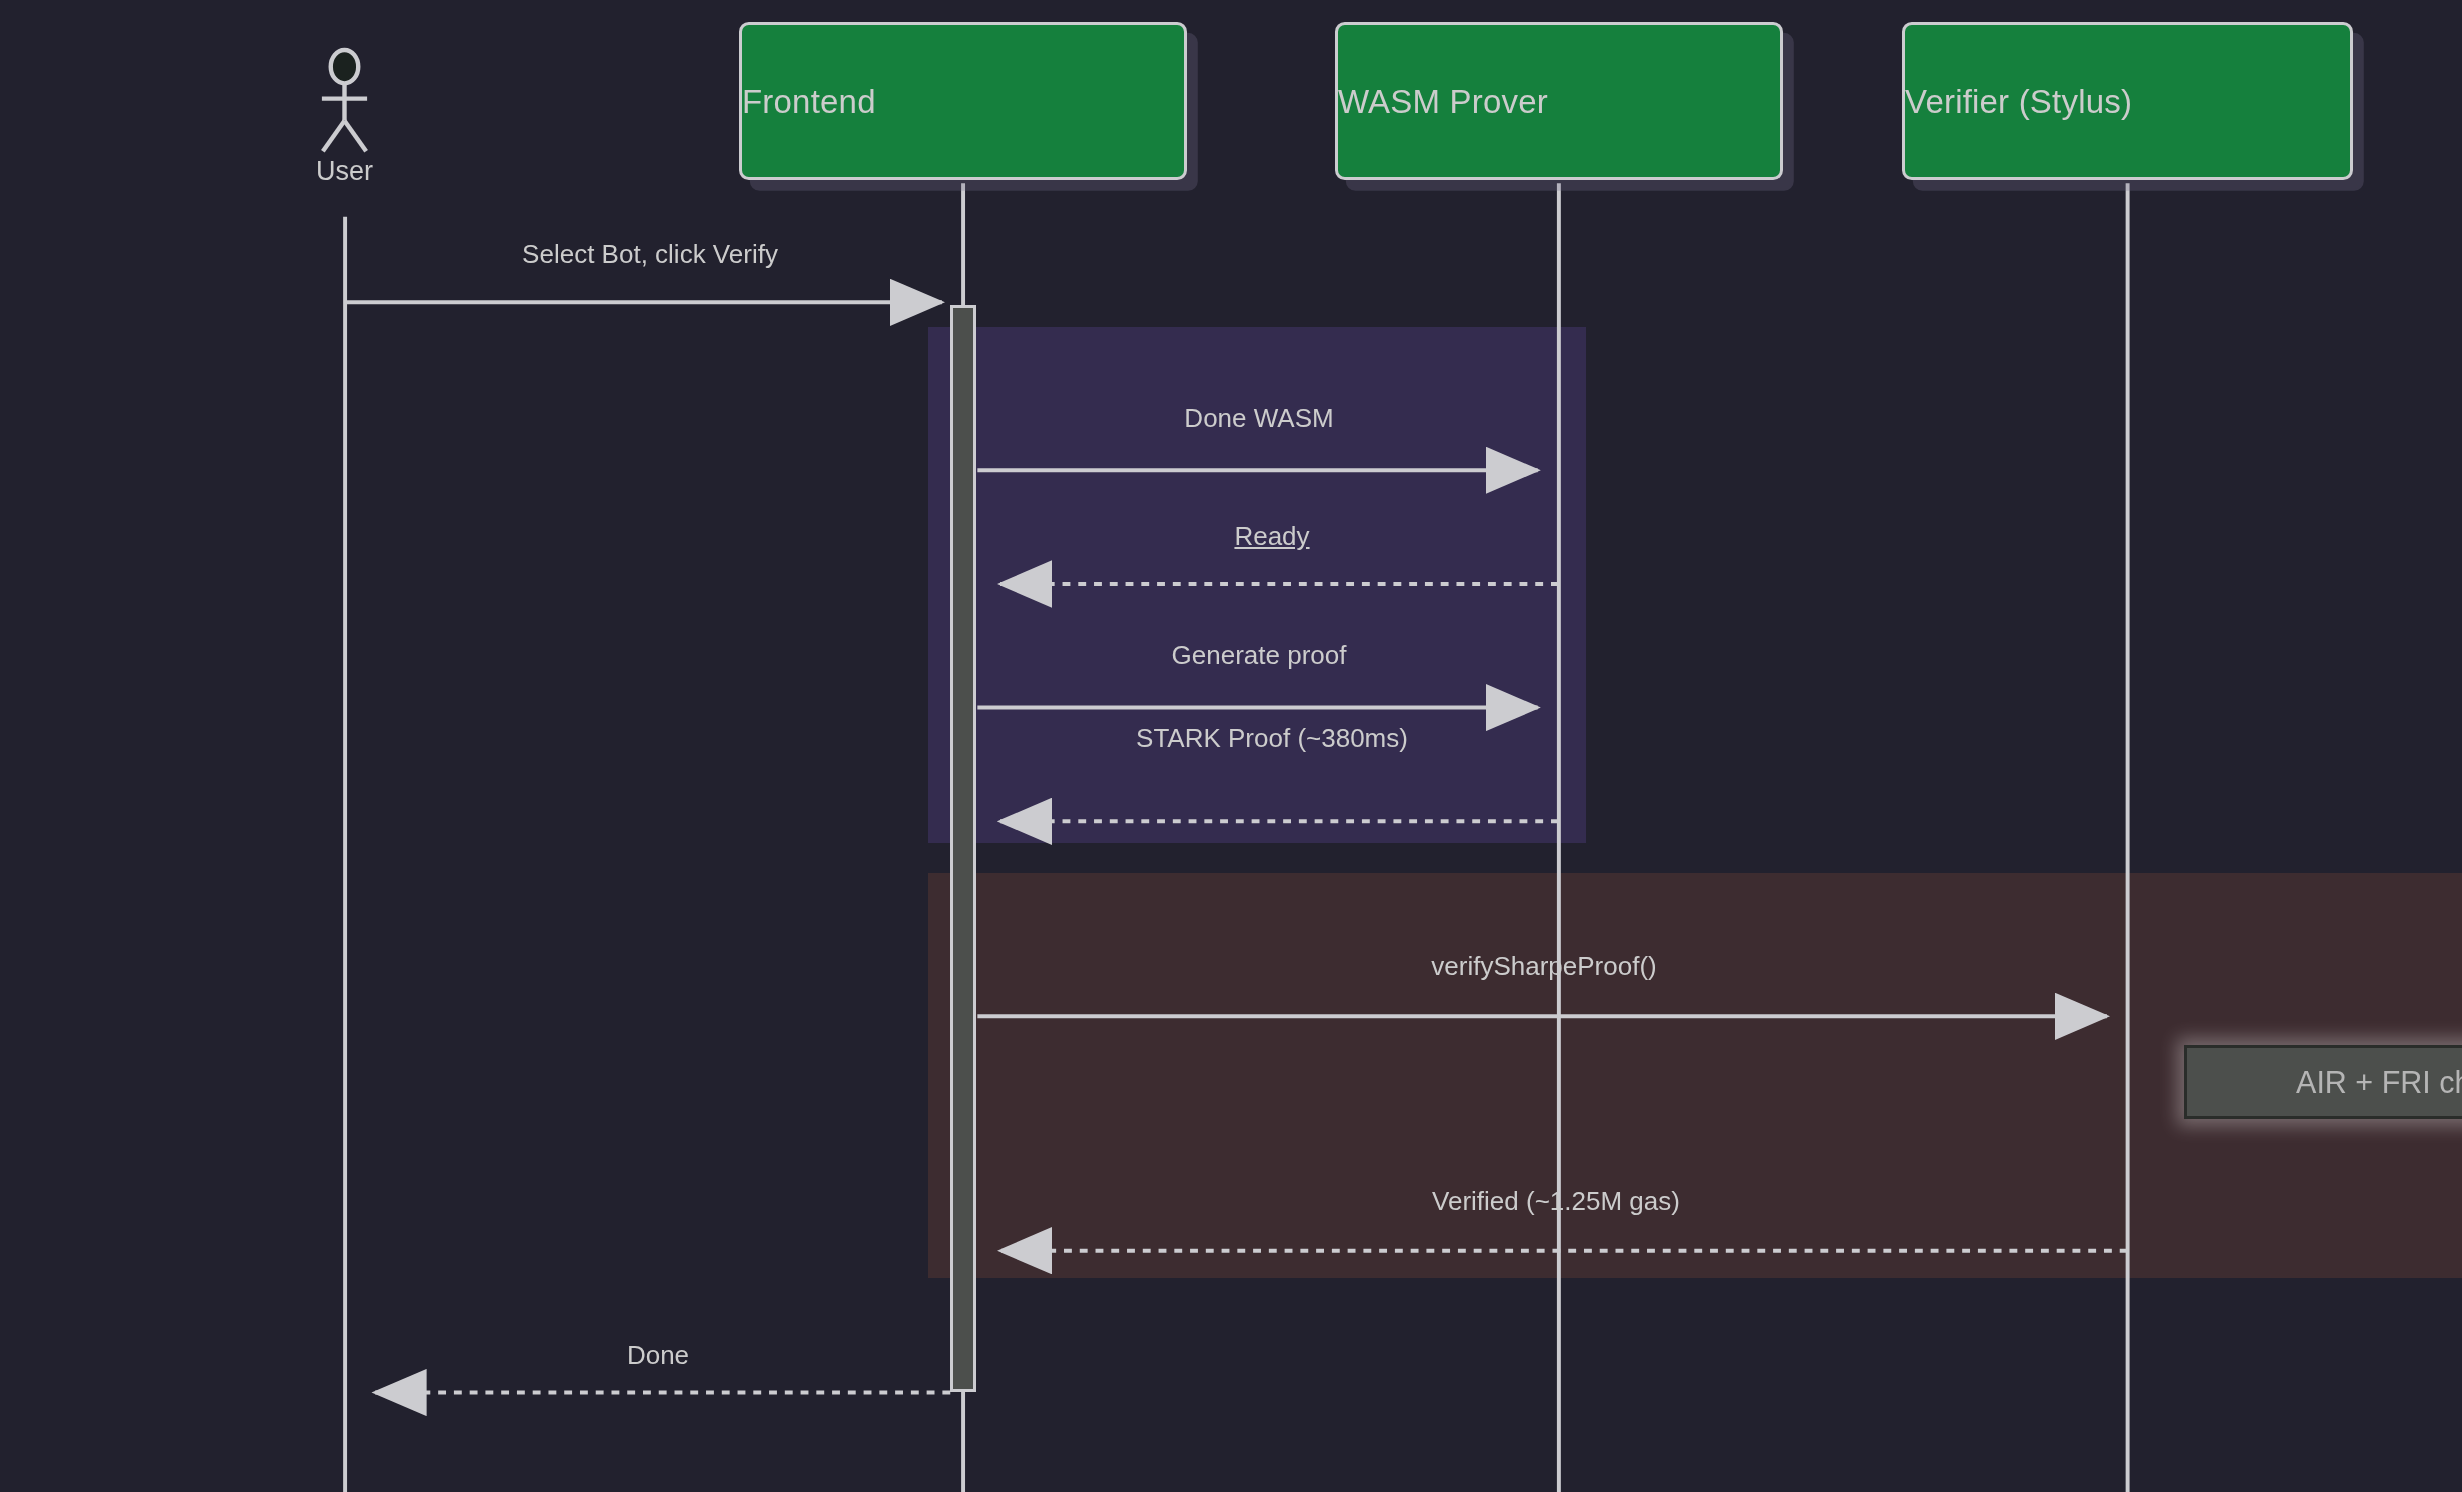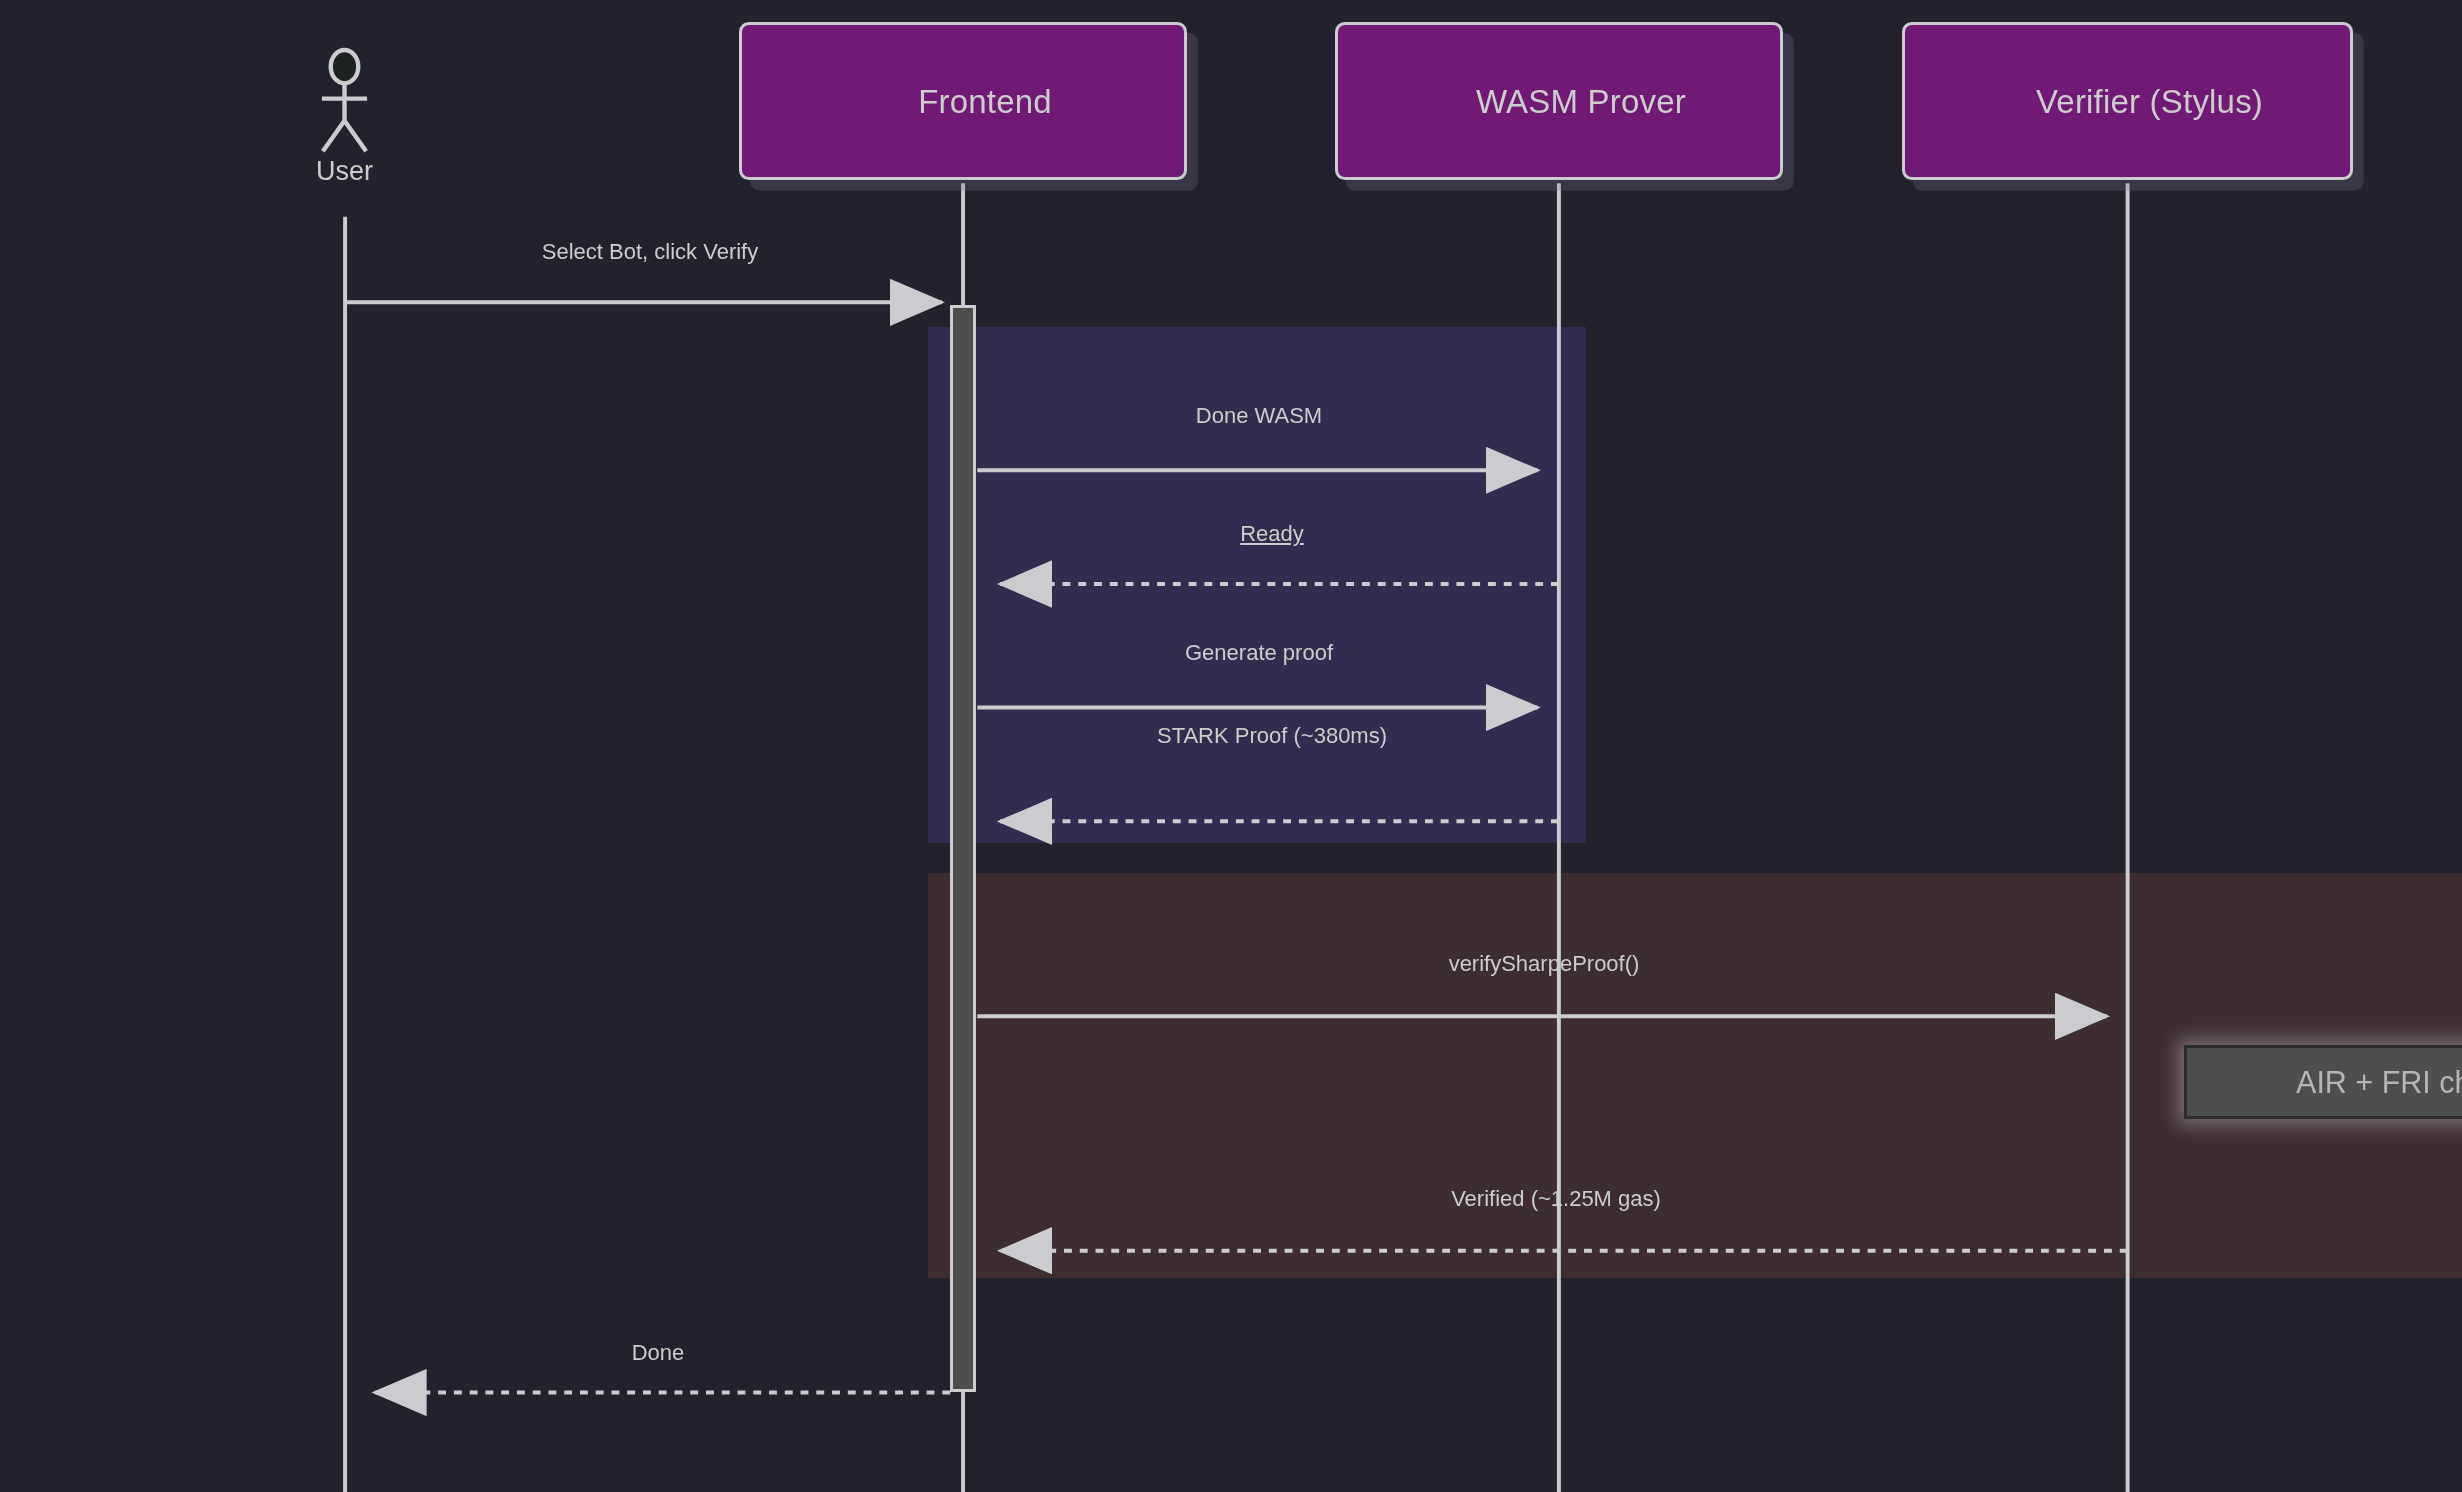--- a/index.html
+++ b/index.html
@@ -14,28 +14,26 @@
     position: relative;
     width: 2778px;
     height: 1492px;
     background: #22212e;
   }
   .svg-layer { position: absolute; left: 0; top: 0; width: 2778px; height: 1492px; }
 
   
   .participant {
     position: absolute;
-    background: #701a75;
+    background: #15803d;
     border: 3px solid #ccccd0;
     border-radius: 9.8px;
     box-shadow: 10.8px 10.8px 0 0 rgba(120,112,140,0.28);
     display: flex;
     align-items: center;
-    justify-content: center;
-    padding-left: 44px;
   }
   .participant-label {
     color: #cccccc;
     font-size: 33px;
     line-height: 1;
     letter-spacing: 0.2px;
     white-space: nowrap;
   }
 
   
@@ -74,21 +72,21 @@
   .note-label {
     color: #b5b5b5;
     font-size: 30.5px;
     white-space: nowrap;
   }
 
   
   .msg-label {
     position: absolute;
     color: #cccccc;
-    font-size: 22px;
+    font-size: 26px;
     white-space: nowrap;
     transform: translateX(-50%);
     line-height: 1;
   }
 </style>
 </head>
 <body>
 
 <div id="diagram">
 

